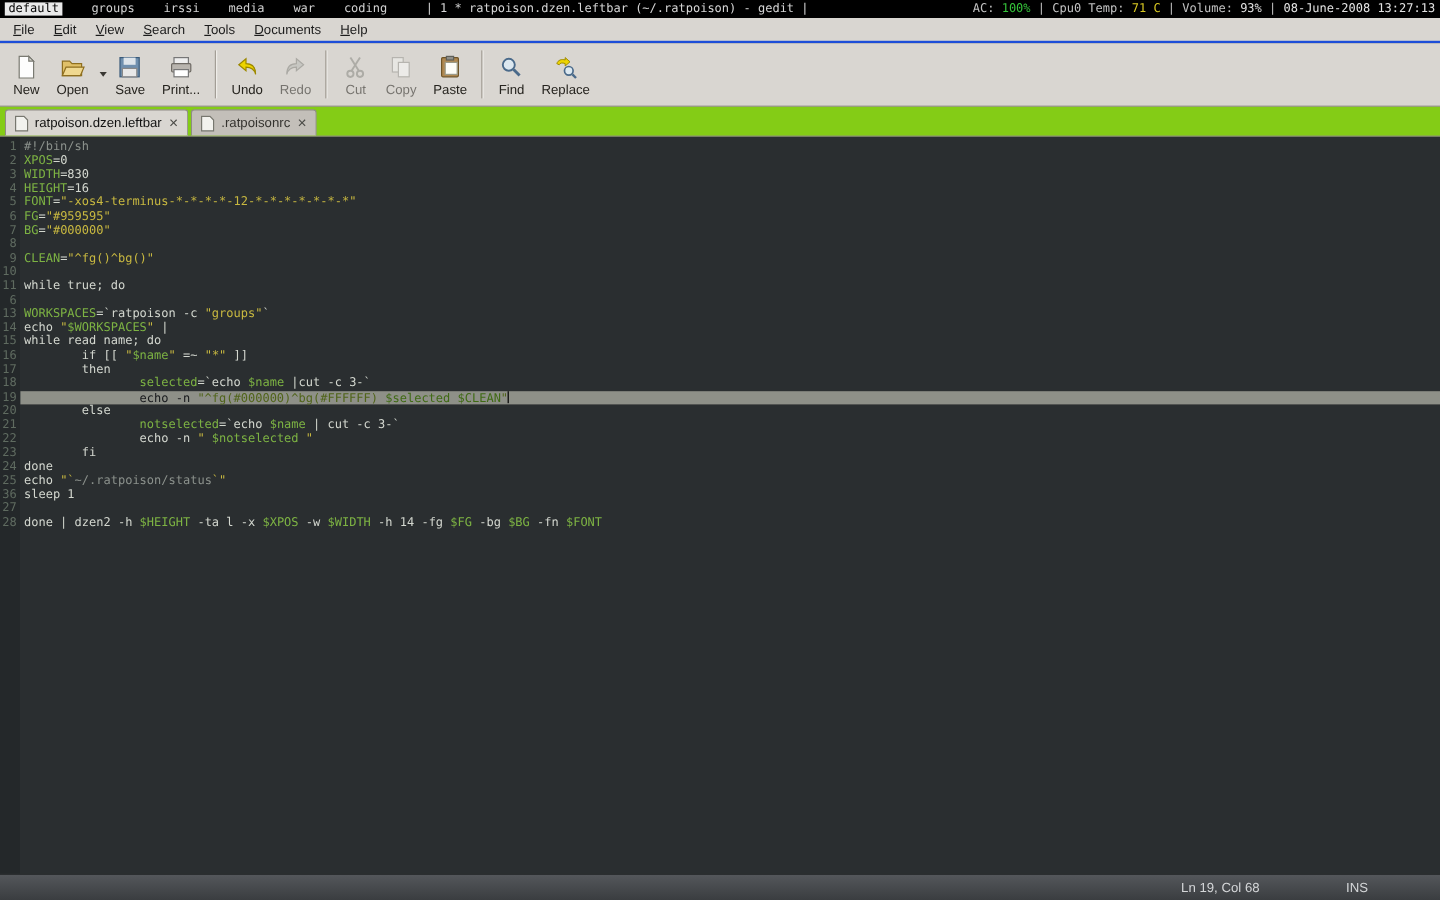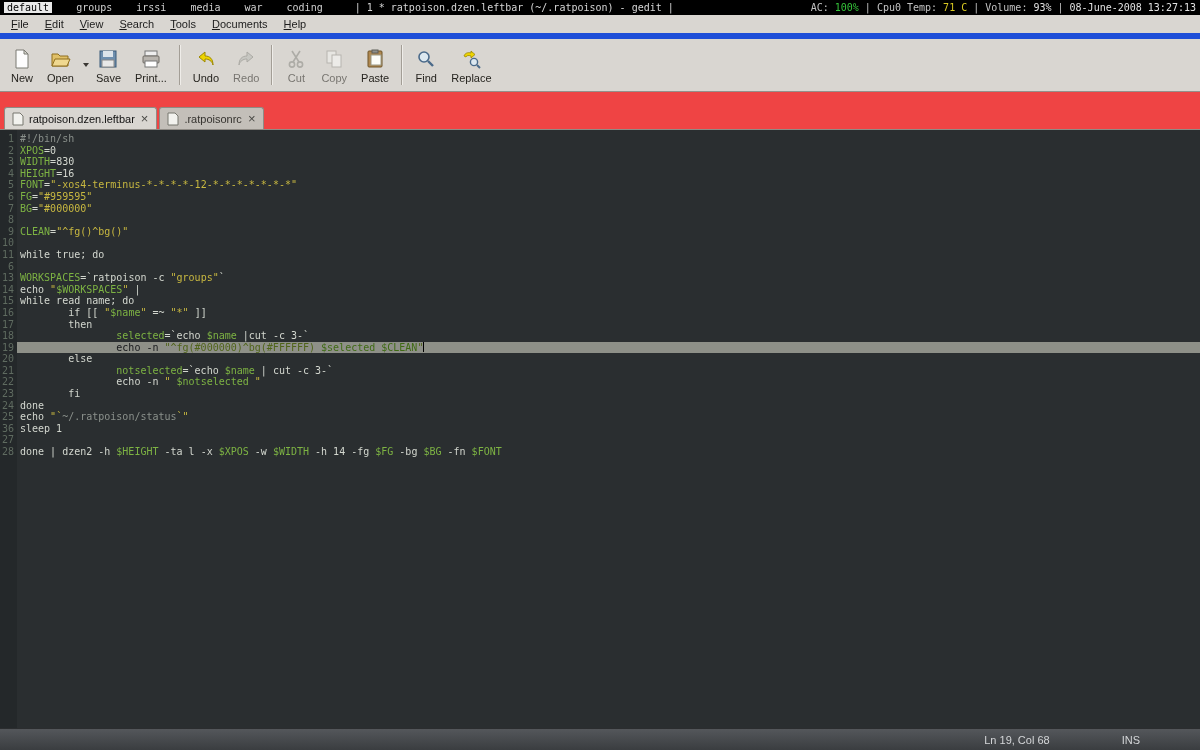--- a/index.html
+++ b/index.html
@@ -20,21 +20,21 @@
   }
   .topbar-left { display:flex; align-items:center; }
   .ws { margin-right:24px; }
   .ws.active { background:#e9e9e9; color:#000; padding:0 3px; }
   .window-title { margin-left:8px; color:#d6d6d6; }
   .topbar-right span { white-space:pre; }
 
   
   .menubar {
     flex:0 0 21px; background:#d9d6d1; display:flex; align-items:center;
-    padding-left:3px; border-bottom:6px solid #1d4ed8;
+    padding-left:3px; border-bottom:2px solid #1d4ed8;
   }
   .menu-item { font-size:11px; color:#1c1c1c; padding:3px 8px; cursor:default; }
 
   
   .toolbar {
     flex:0 0 53px; background:#d9d6d1; display:flex; align-items:center;
     padding:2px 4px; border-bottom:1px solid #95908a;
   }
   .tb-btn {
     display:flex; flex-direction:column; align-items:center; justify-content:center;
@@ -46,22 +46,22 @@
     width:0; height:0; margin-left:2px; align-self:center;
     border-left:3.5px solid transparent; border-right:3.5px solid transparent;
     border-top:4px solid #3a3833;
   }
   .tb-sep { width:2px; height:40px; margin:0 5px;
     border-left:1px solid #a39e96; border-right:1px solid #efede9; }
   .tb-icon { height:22px; display:flex; align-items:center; justify-content:center; }
 
   
   .tabbar {
-    flex:0 0 25px; background:#ef4444; display:flex; align-items:center;
-    padding:15px 0 0 4px; gap:2px; border-bottom:1px solid #8f8b85;
+    flex:0 0 25px; background:#84cc16; display:flex; align-items:center;
+    padding:2px 0 0 4px; gap:2px; border-bottom:1px solid #8f8b85;
   }
   .tab {
     display:flex; align-items:center; gap:5px; height:22px; padding:0 7px;
     font-size:11px; background:#c3bfb9; border:1px solid #8f8b85; border-bottom:none;
     border-radius:3px 3px 0 0; color:#35332f; cursor:default;
   }
   .tab.active { background:#d9d6d1; color:#111; }
   .tab-close { color:#4a4a46; font-size:13px; line-height:1; padding:0 1px; }
   .tab-icon { display:flex; align-items:center; }
 

